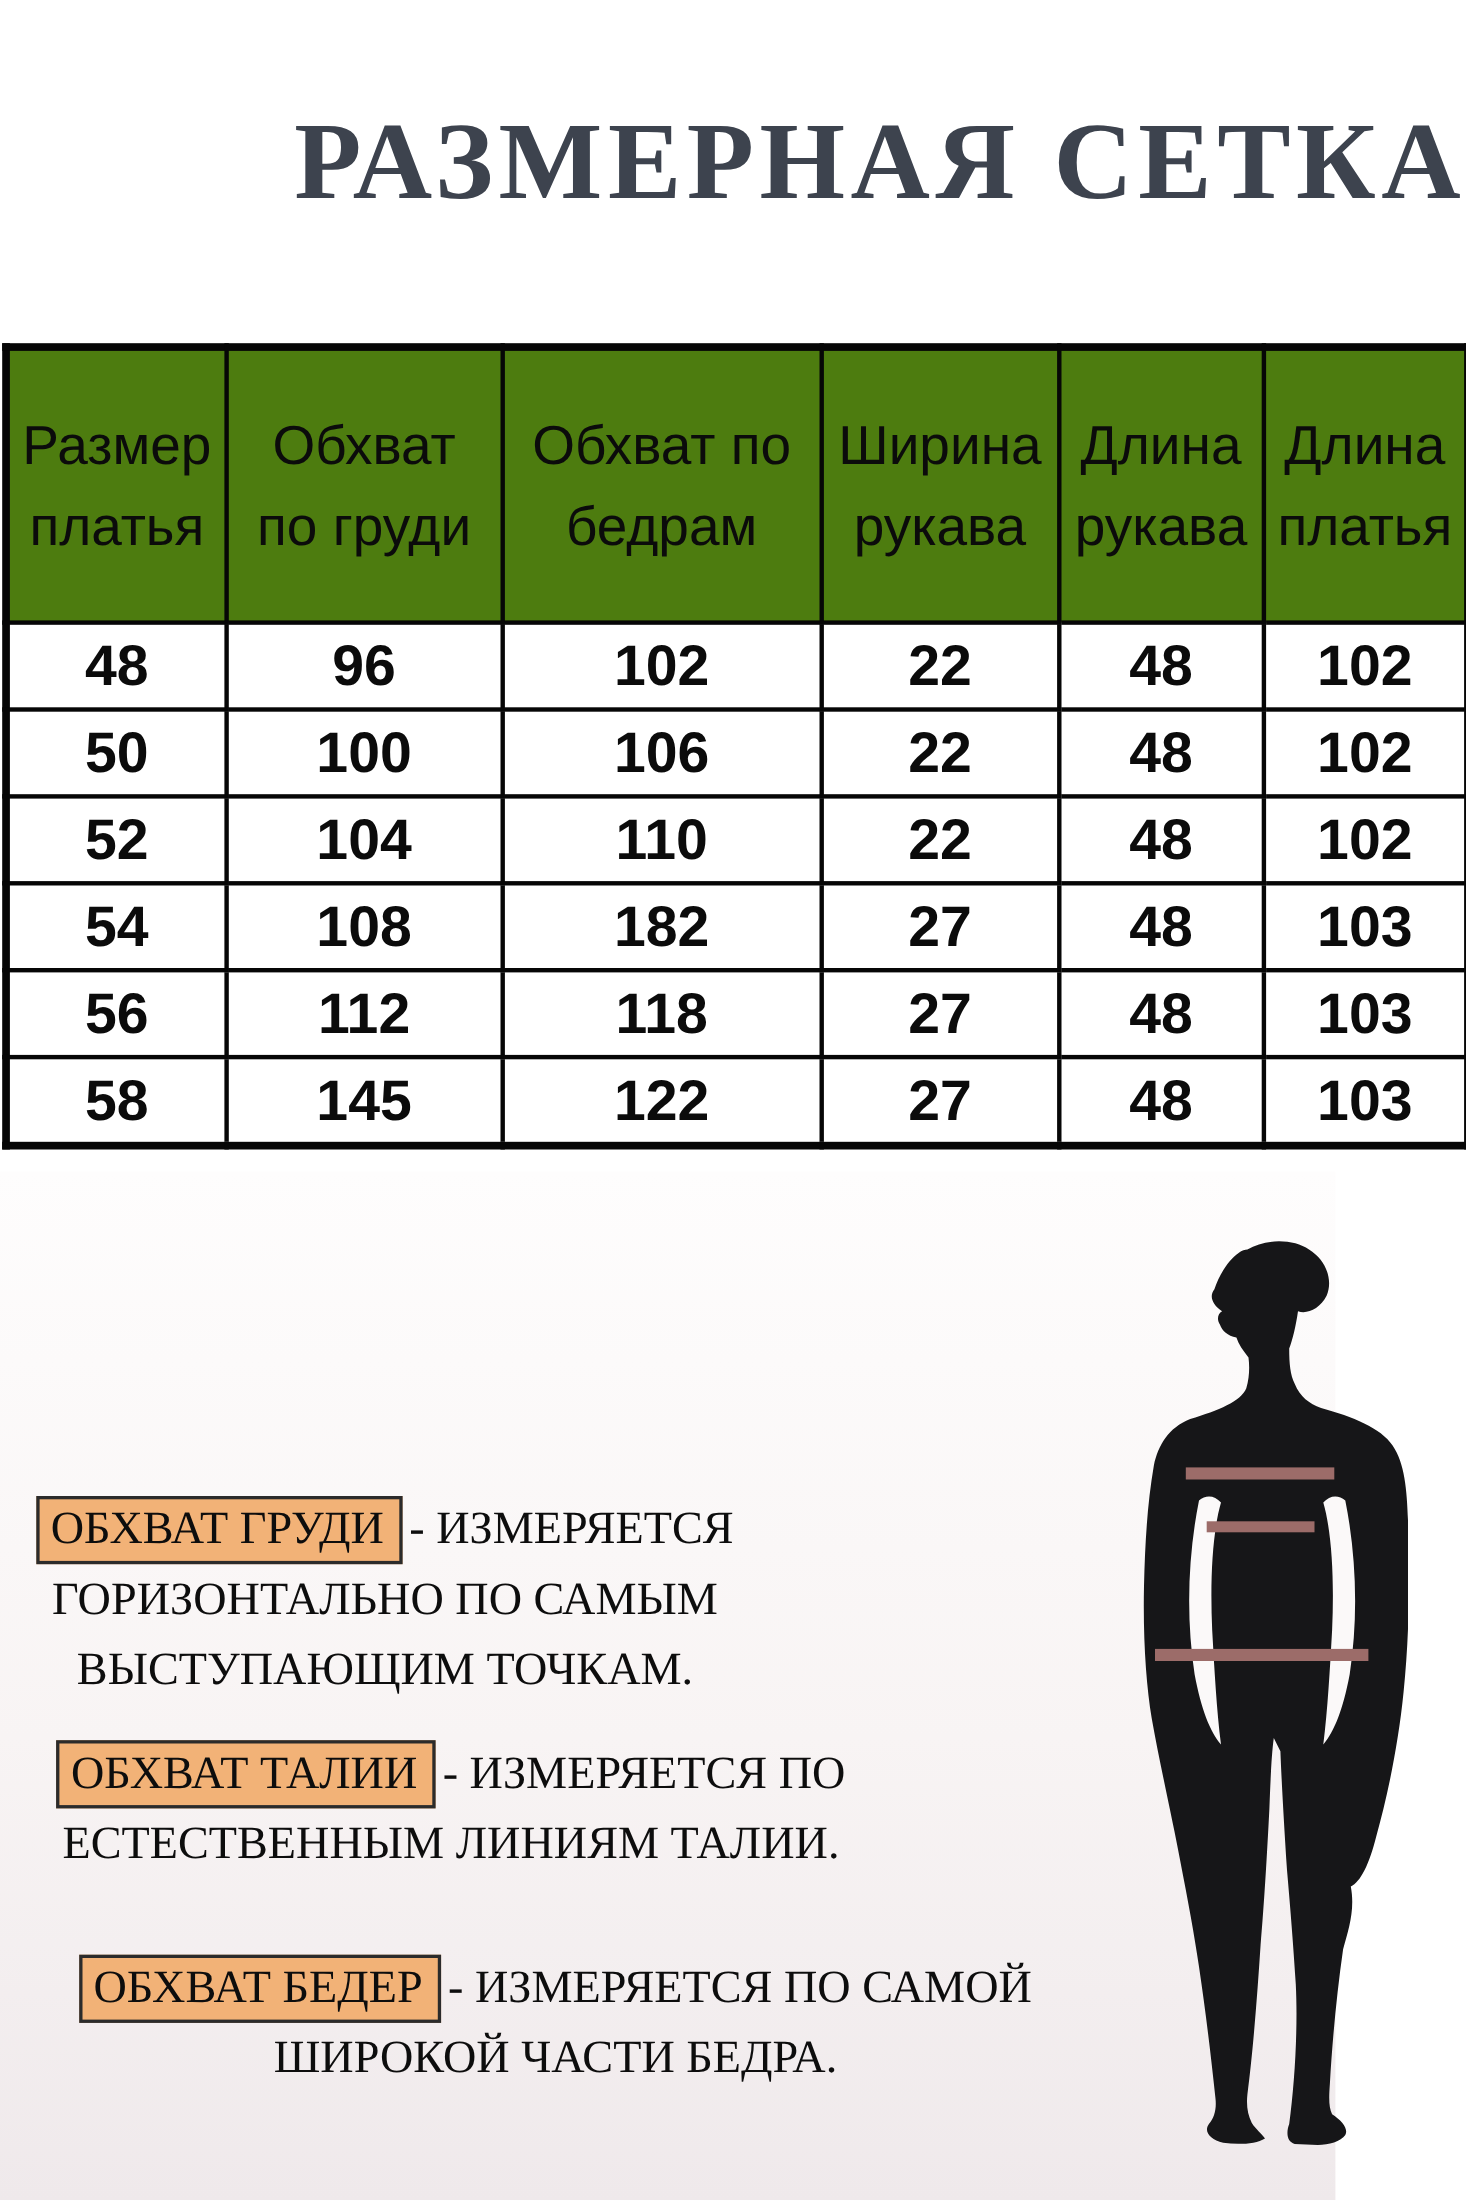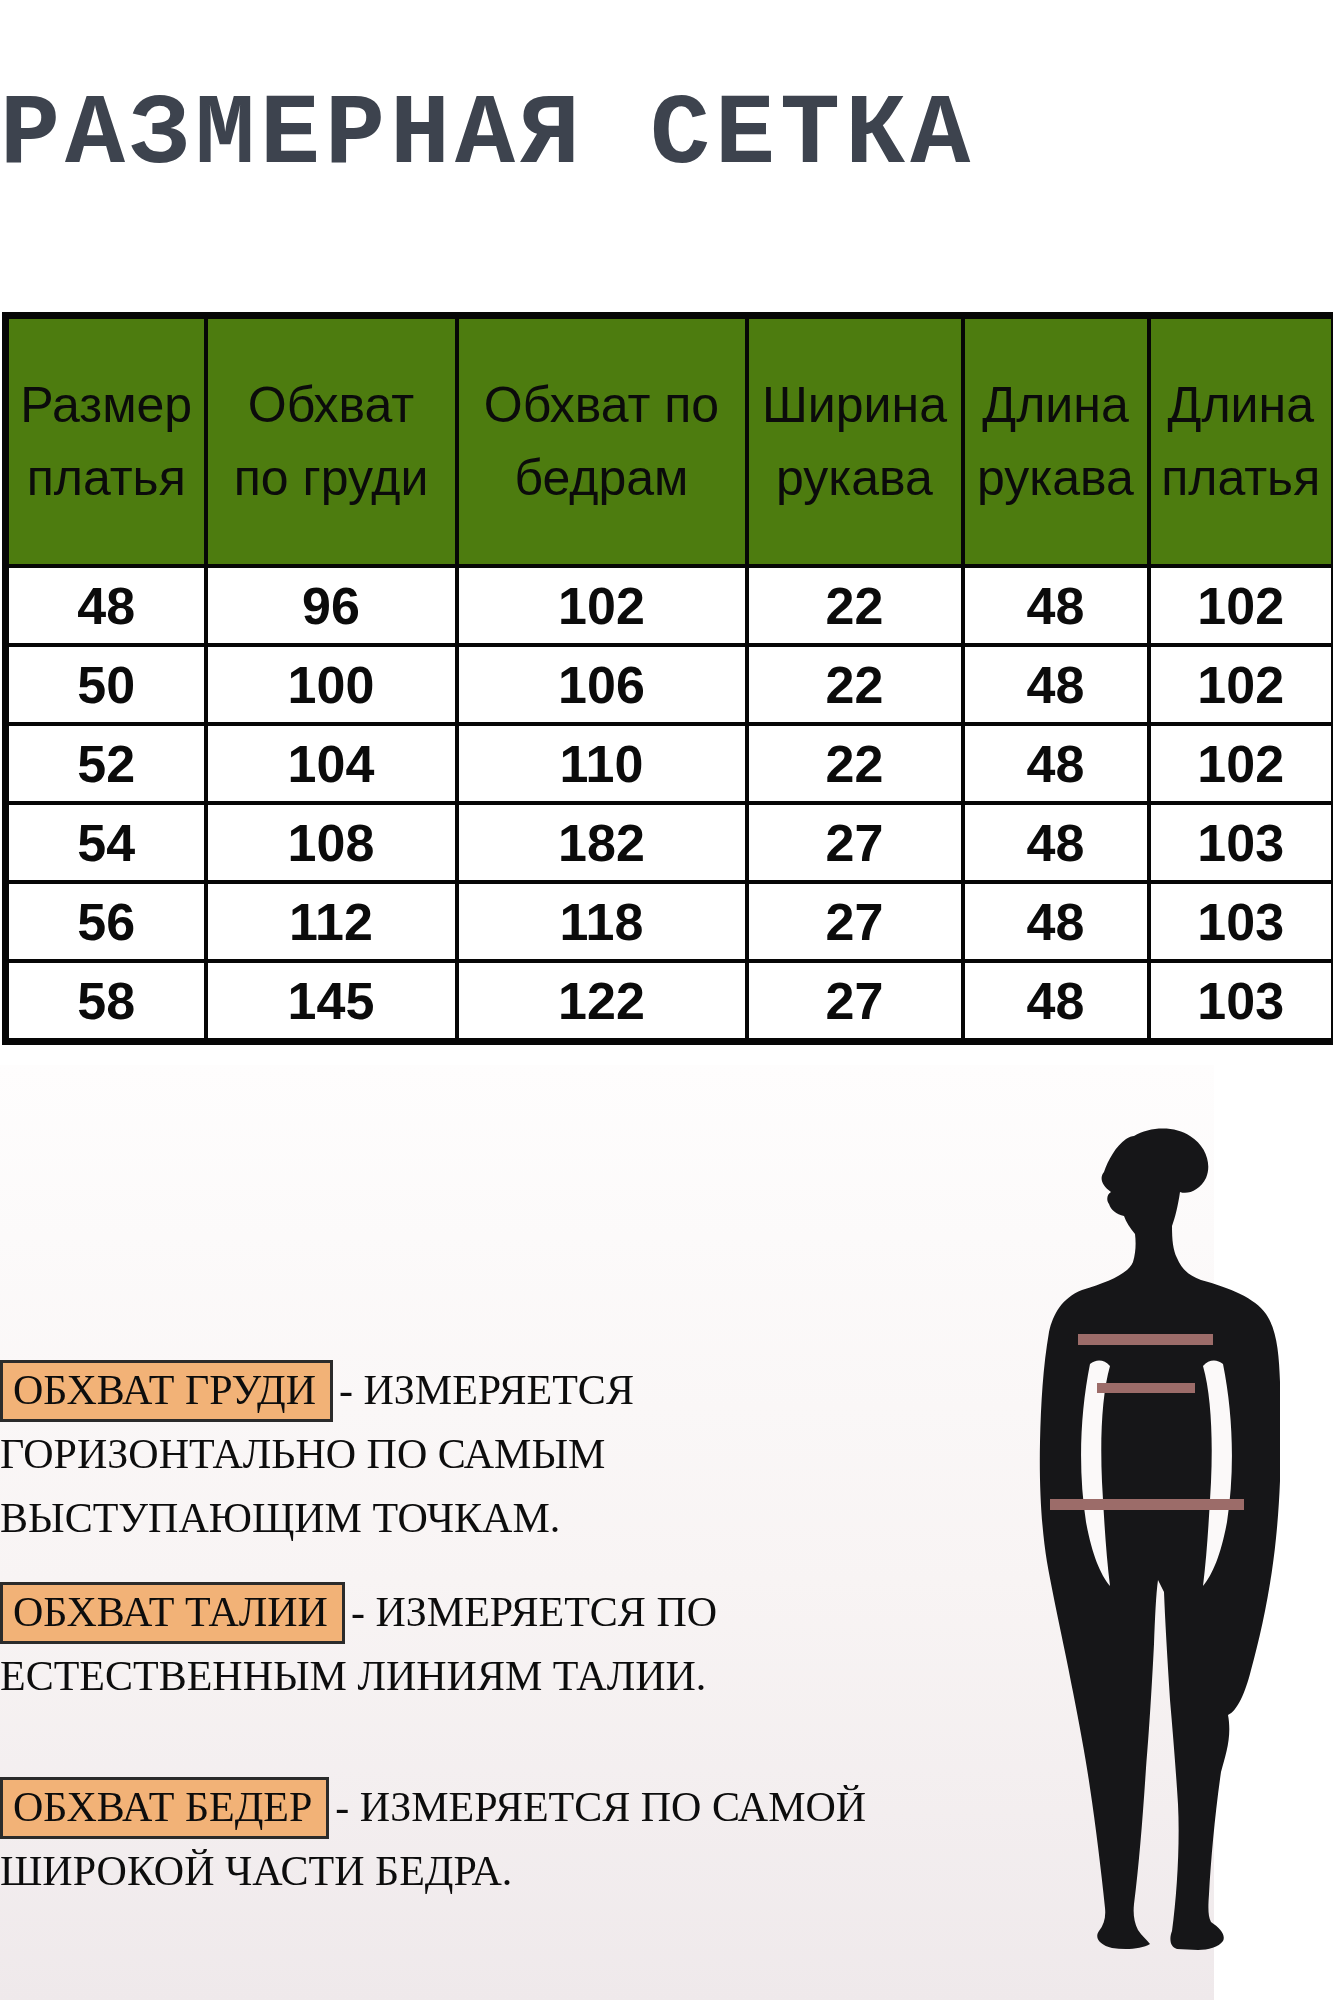--- a/index.html
+++ b/index.html
@@ -1,36 +1,36 @@
 <!DOCTYPE html>
 <html><head>
 <meta charset="utf-8">
 <style>
   html,body{margin:0;padding:0;background:#ffffff;}
   .page{position:relative;width:1333px;height:2000px;background:#ffffff;overflow:hidden;
         font-family:"Liberation Sans",sans-serif;}
 
   
-  .title{position:absolute;top:79px;left:0;width:100%;text-align:left;
-         font-family:Liberation Mono, monospace;font-weight:700;font-size:100px;
+  .title{position:absolute;top:89px;left:0;width:100%;text-align:right;
+         font-family:Liberation Serif, serif;font-weight:700;font-size:100px;
          letter-spacing:5px;color:#3d434e;white-space:nowrap;}
 
   
   table.size-table{position:absolute;top:312px;left:2px;width:1329px;
                    border-collapse:collapse;table-layout:fixed;background:#ffffff;
                    border:7px solid #060606;}
   .size-table th,.size-table td{border:4px solid #060606;text-align:center;
                    vertical-align:middle;color:#0b0b0b;padding:0;}
   .size-table th{background:#4d7c0f;height:245px;font-size:50px;font-weight:normal;line-height:1.45;}
   .size-table td{height:75px;font-size:52px;font-weight:bold;}
   .hline{display:block;}
 
   
   .bottom{position:absolute;left:0;top:1065px;width:1214px;height:935px;
-          background:linear-gradient(180deg,#fefdfd 0%,#f8f4f4 55%,#efe9eb 100%);}
+          background:linear-gradient(180deg,#fefdfd 0%,#f8f4f4 55%,#efe9eb 100%);text-align:center;}
 
   .m-block{position:absolute;left:0;font-family:"Liberation Serif",serif;
            font-size:42px;line-height:64px;color:#0d0d0d;}
   .m-label{display:inline-block;background:#f2b277;border:3px solid #2b2b2b;
            padding:2px 14px 4px 10px;line-height:50px;margin-right:6px;}
   .mb-1{top:293px;width:700px;}
   .mb-2{top:515px;width:820px;}
   .mb-3{top:710px;width:1010px;}
 
   .silhouette{position:absolute;left:1030px;top:57px;width:250px;height:835px;}

